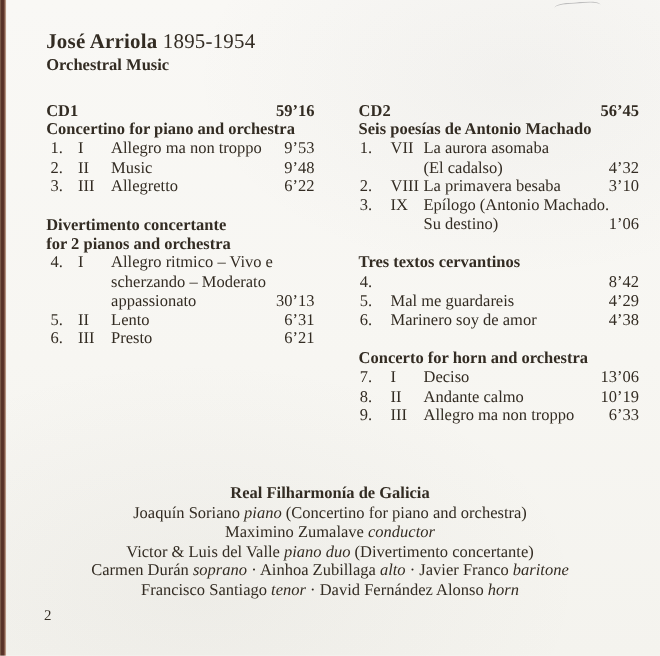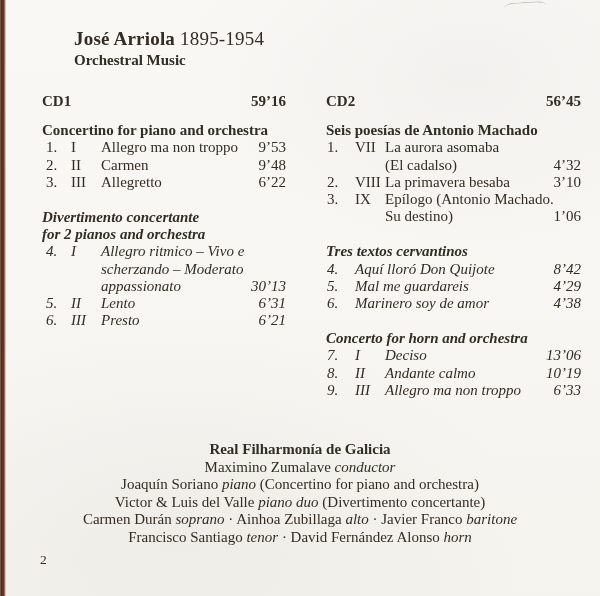--- a/index.html
+++ b/index.html
@@ -19,32 +19,32 @@
   .spine{
     position:absolute;left:0;top:0;width:6px;height:596px;
     background:linear-gradient(to right,#8a6a55 0%,#532f26 25%,#5e352a 58%,#a8826d 80%,#e8ddd2 96%,rgba(232,221,210,0) 100%);
   }
   .pencil-mark{
     position:absolute;left:504px;top:2px;width:42px;height:7px;
     border-top:1px solid rgba(90,90,95,0.35);
     border-radius:60%/100%;
     transform:rotate(-4deg);
   }
-  .header{position:absolute;left:42px;top:27px;margin-left:32px;}
+  .header{position:absolute;left:42px;top:27px;}
   .artist-line{font-size:19px;line-height:23px;font-weight:bold;letter-spacing:0.2px;}
   .artist-line .dates{font-weight:normal;}
   .subtitle{font-size:15px;line-height:19px;font-weight:bold;margin-top:1px;}
 
   .col{position:absolute;top:93px;font-size:15px;line-height:17.2px;}
   .col-left{left:42px;width:244px;}
   .col-right{left:326px;width:255px;}
   .disc-header{display:flex;font-weight:bold;align-items:flex-end;}
   .disc-total{margin-left:auto;}
-  .work-section{margin-top:12px;}
-  .work-section.gap{margin-top:18px;font-style:italic;}
+  .work-section{margin-top:0;}
+  .work-section.gap{margin-top:18px;}
   .work-title{font-weight:bold;}
   .track-row{display:flex;}
   .t-num{flex:none;width:29px;padding-left:4px;box-sizing:border-box;}
   .col-right .t-num{padding-left:1px;}
   .t-roman{flex:none;width:30px;}
   .t-indent{flex:none;width:59px;}
   .t-title{flex:1;}
   .t-time{flex:none;margin-left:auto;text-align:right;padding-left:6px;}
 
   .credits{position:absolute;left:0;top:441px;width:600px;text-align:center;font-size:15px;line-height:17.6px;}
@@ -77,21 +77,21 @@
         <div class="work-title">Concertino for piano and orchestra</div>
         <div class="track-row">
           <span class="t-num">1.</span>
           <span class="t-roman">I</span>
           <span class="t-title">Allegro ma non troppo</span>
           <span class="t-time">9’53</span>
         </div>
         <div class="track-row">
           <span class="t-num">2.</span>
           <span class="t-roman">II</span>
-          <span class="t-title">Carmen</span>
+          <span class="t-title">Music</span>
           <span class="t-time">9’48</span>
         </div>
         <div class="track-row">
           <span class="t-num">3.</span>
           <span class="t-roman">III</span>
           <span class="t-title">Allegretto</span>
           <span class="t-time">6’22</span>
         </div>
       </div>
       <div class="work-section gap">
@@ -156,21 +156,20 @@
         <div class="track-row">
           <span class="t-indent"></span>
           <span class="t-title">Su destino)</span>
           <span class="t-time">1’06</span>
         </div>
       </div>
       <div class="work-section gap">
         <div class="work-title">Tres textos cervantinos</div>
         <div class="track-row">
           <span class="t-num">4.</span>
-          <span class="t-title">Aquí lloró Don Quijote</span>
           <span class="t-time">8’42</span>
         </div>
         <div class="track-row">
           <span class="t-num">5.</span>
           <span class="t-title">Mal me guardareis</span>
           <span class="t-time">4’29</span>
         </div>
         <div class="track-row">
           <span class="t-num">6.</span>
           <span class="t-title">Marinero soy de amor</span>
@@ -195,21 +194,21 @@
           <span class="t-num">9.</span>
           <span class="t-roman">III</span>
           <span class="t-title">Allegro ma non troppo</span>
           <span class="t-time">6’33</span>
         </div>
       </div>
     </div>
 
   <div class="credits">
       <div class="credit-line bold"><span class="name">Real Filharmonía de Galicia</span></div>
+      <div class="credit-line"><span class="name">Joaquín Soriano </span><span class="role">piano</span><span class="name"> (Concertino for piano and orchestra)</span></div>
       <div class="credit-line"><span class="name">Maximino Zumalave </span><span class="role">conductor</span></div>
-      <div class="credit-line"><span class="name">Joaquín Soriano </span><span class="role">piano</span><span class="name"> (Concertino for piano and orchestra)</span></div>
       <div class="credit-line"><span class="name">Victor &amp; Luis del Valle </span><span class="role">piano duo</span><span class="name"> (Divertimento concertante)</span></div>
       <div class="credit-line"><span class="name">Carmen Durán </span><span class="role">soprano</span><span class="name"> · Ainhoa Zubillaga </span><span class="role">alto</span><span class="name"> · Javier Franco </span><span class="role">baritone</span></div>
       <div class="credit-line"><span class="name">Francisco Santiago </span><span class="role">tenor</span><span class="name"> · David Fernández Alonso </span><span class="role">horn</span></div>
     </div>
 
   <div class="page-number">2</div>
 </div>
 
 </body></html>

